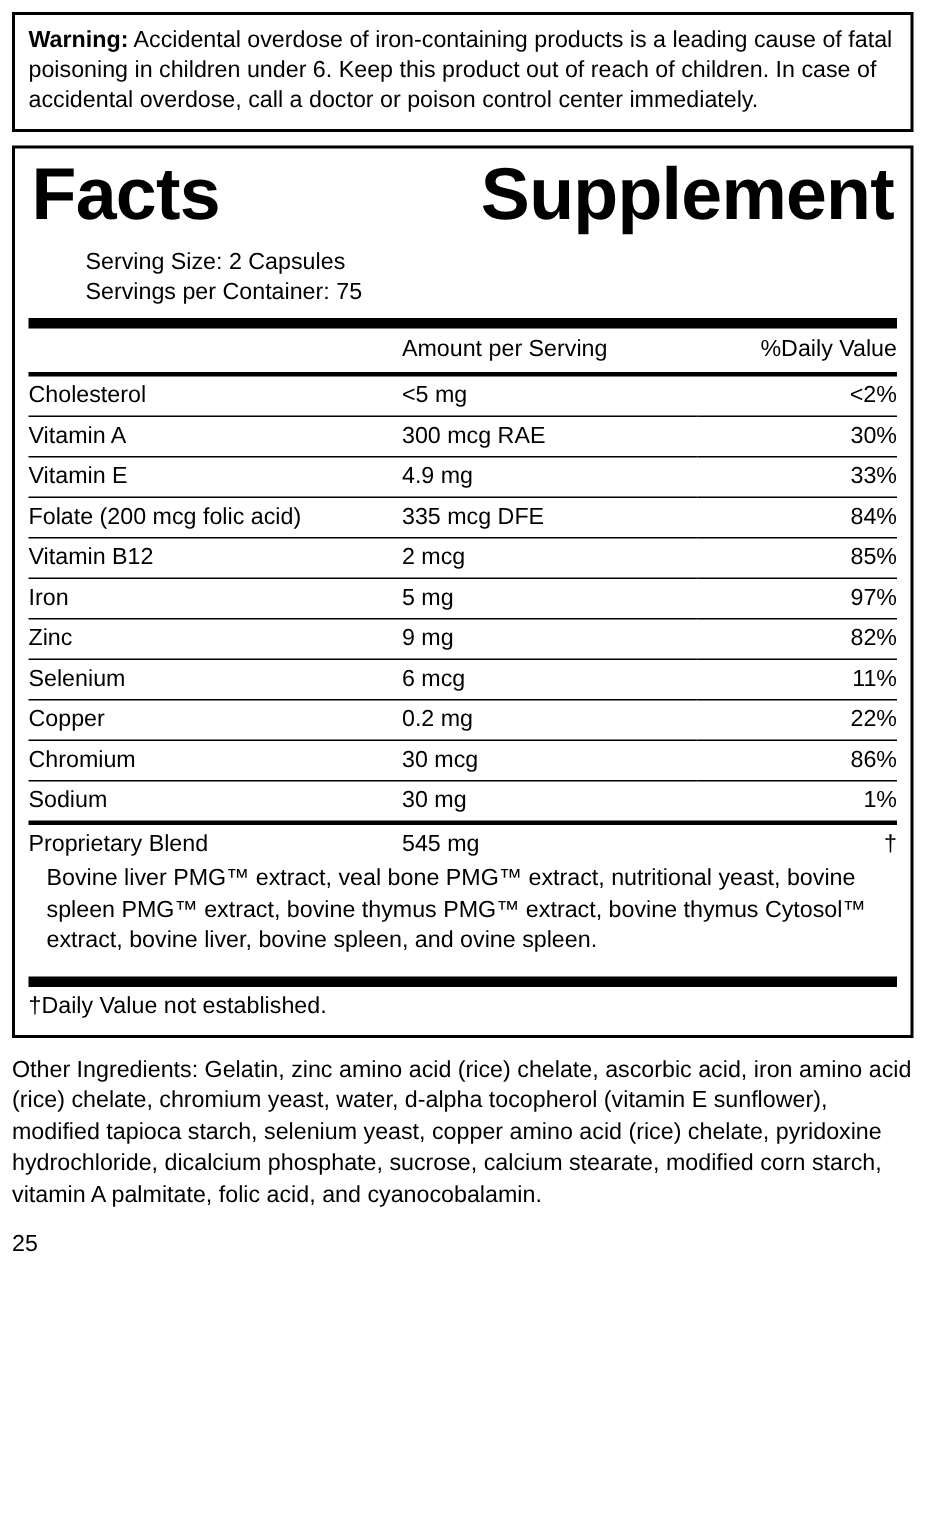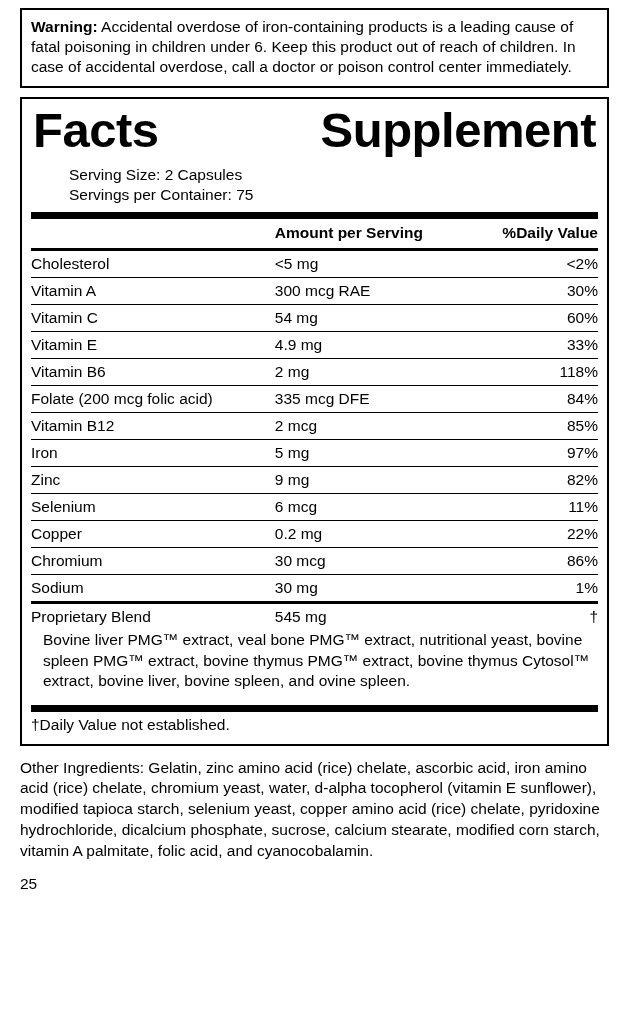--- a/index.html
+++ b/index.html
@@ -12,21 +12,21 @@
     height: 1024px;
     font-family: "Liberation Sans", sans-serif;
     color: #000000;
     position: relative;
     overflow: hidden;
   }
   .page {
     width: 617px;
     height: 792px;
     box-sizing: border-box;
-    padding: 8px 8px 0 20px;
+    padding: 8px 8px 0 8px;
     position: relative;
   }
 
   
   .warning-box {
     border: 2px solid #000;
     box-sizing: border-box;
     padding: 7px 9px 9px 9px;
     font-size: 15.5px;
     line-height: 1.30;
@@ -68,21 +68,21 @@
     width: 100%;
     border-collapse: collapse;
     font-size: 15.5px;
   }
   table.sf-table th,
   table.sf-table td {
     padding: 4px 0 4px 0;
     vertical-align: baseline;
   }
   table.sf-table thead th {
-    font-weight: bold;
+    font-weight: normal;
     padding-top: 5px;
     padding-bottom: 6px;
   }
   .col-name  { text-align: left;  width: 43%; }
   .col-amt   { text-align: left;  width: 34%; padding-left: 0; }
   .col-dv    { text-align: right; width: 23%; }
 
   table.sf-table tbody tr.nutrient-row td {
     border-top: 1px solid #000;
   }
@@ -156,33 +156,23 @@
           <td class="col-name">Cholesterol</td>
           <td class="col-amt">&lt;5 mg</td>
           <td class="col-dv">&lt;2%</td>
         </tr>
         <tr class="nutrient-row">
           <td class="col-name">Vitamin A</td>
           <td class="col-amt">300 mcg RAE</td>
           <td class="col-dv">30%</td>
         </tr>
         <tr class="nutrient-row">
-          <td class="col-name">Vitamin C</td>
-          <td class="col-amt">54 mg</td>
-          <td class="col-dv">60%</td>
-        </tr>
-        <tr class="nutrient-row">
           <td class="col-name">Vitamin E</td>
           <td class="col-amt">4.9 mg</td>
           <td class="col-dv">33%</td>
-        </tr>
-        <tr class="nutrient-row">
-          <td class="col-name">Vitamin B6</td>
-          <td class="col-amt">2 mg</td>
-          <td class="col-dv">118%</td>
         </tr>
         <tr class="nutrient-row">
           <td class="col-name">Folate (200 mcg folic acid)</td>
           <td class="col-amt">335 mcg DFE</td>
           <td class="col-dv">84%</td>
         </tr>
         <tr class="nutrient-row">
           <td class="col-name">Vitamin B12</td>
           <td class="col-amt">2 mcg</td>
           <td class="col-dv">85%</td>

